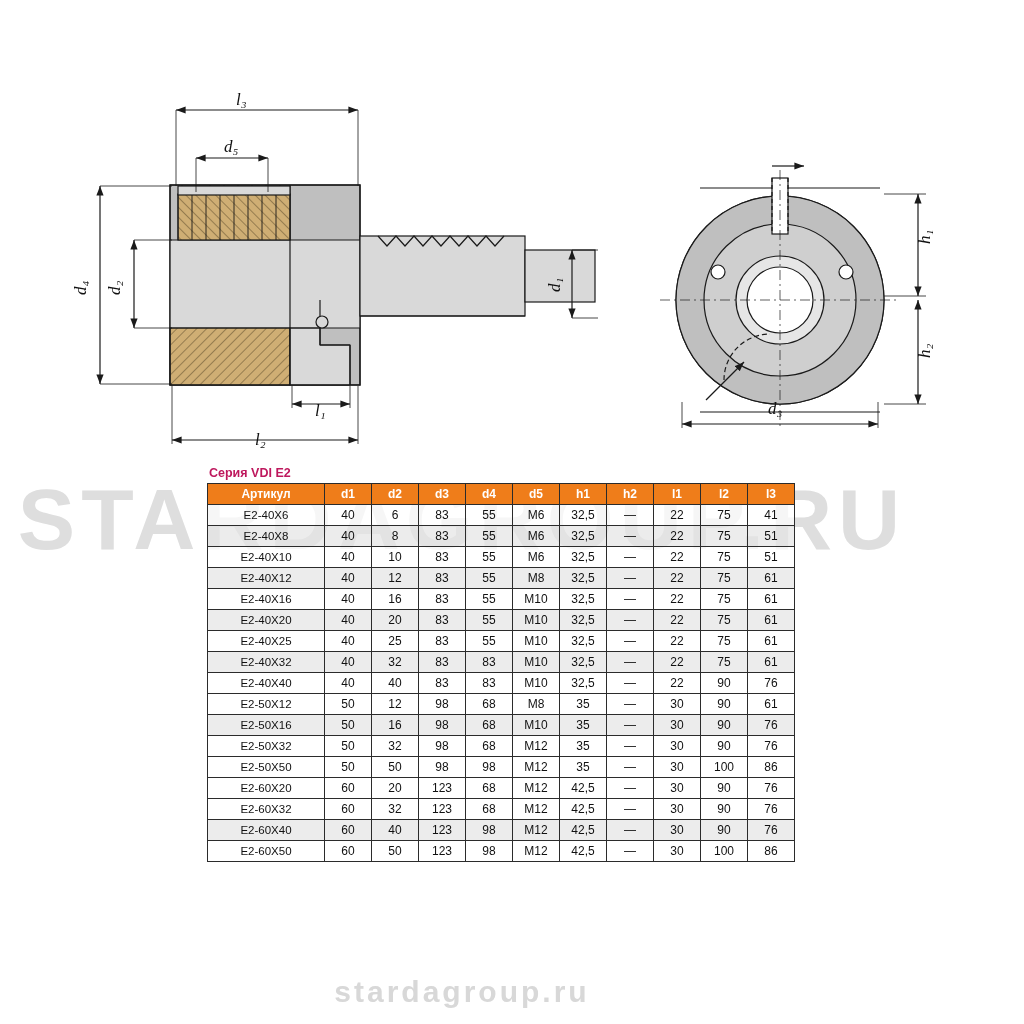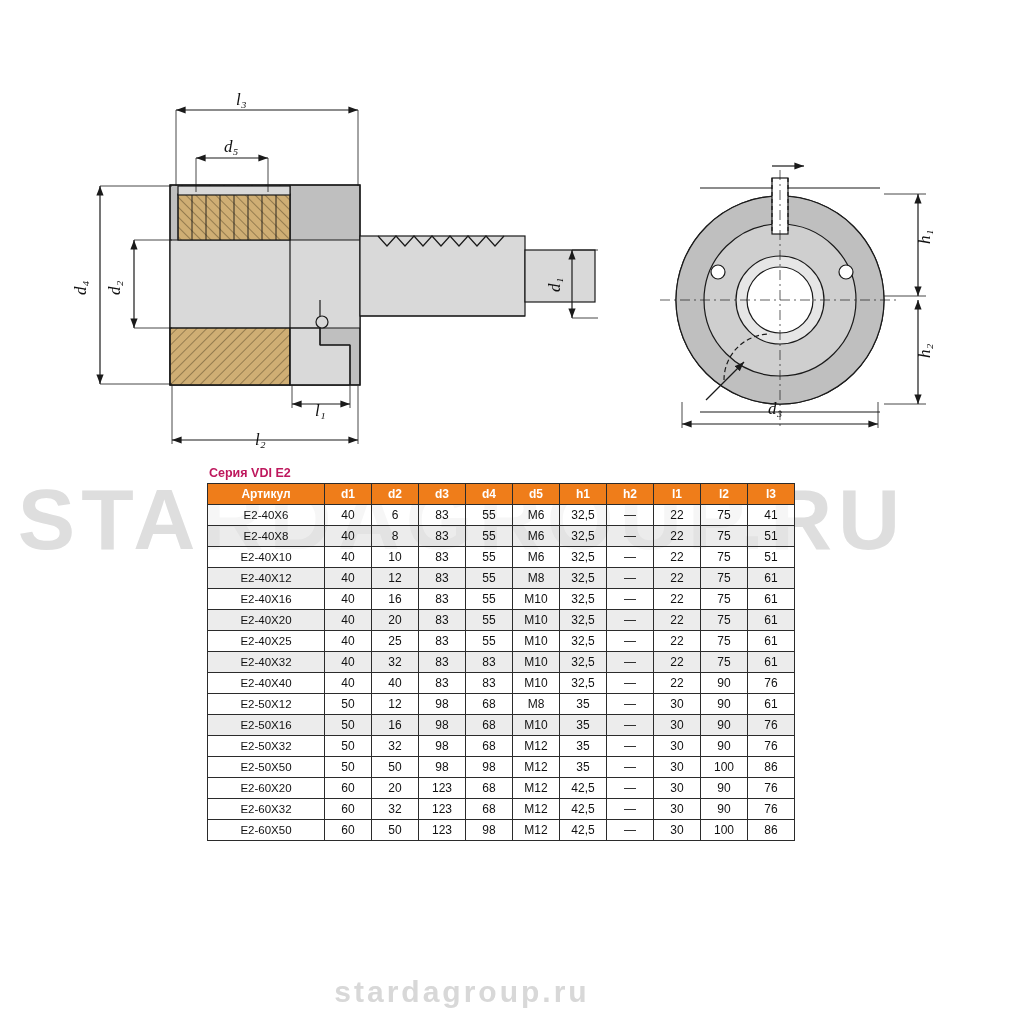--- a/index.html
+++ b/index.html
@@ -419,20 +419,33 @@
           <td class="num">32</td>
           <td class="num">123</td>
           <td class="num">68</td>
           <td class="num">M12</td>
           <td class="num">42,5</td>
           <td class="num">—</td>
           <td class="num">30</td>
           <td class="num">90</td>
           <td class="num">76</td>
         </tr>
+        <tr class="shade">
+          <td class="art">E2-60X40</td>
+          <td class="num">60</td>
+          <td class="num">40</td>
+          <td class="num">123</td>
+          <td class="num">98</td>
+          <td class="num">M12</td>
+          <td class="num">42,5</td>
+          <td class="num">—</td>
+          <td class="num">30</td>
+          <td class="num">90</td>
+          <td class="num">76</td>
+        </tr>
         <tr>
           <td class="art">E2-60X50</td>
           <td class="num">60</td>
           <td class="num">50</td>
           <td class="num">123</td>
           <td class="num">98</td>
           <td class="num">M12</td>
           <td class="num">42,5</td>
           <td class="num">—</td>
           <td class="num">30</td>

